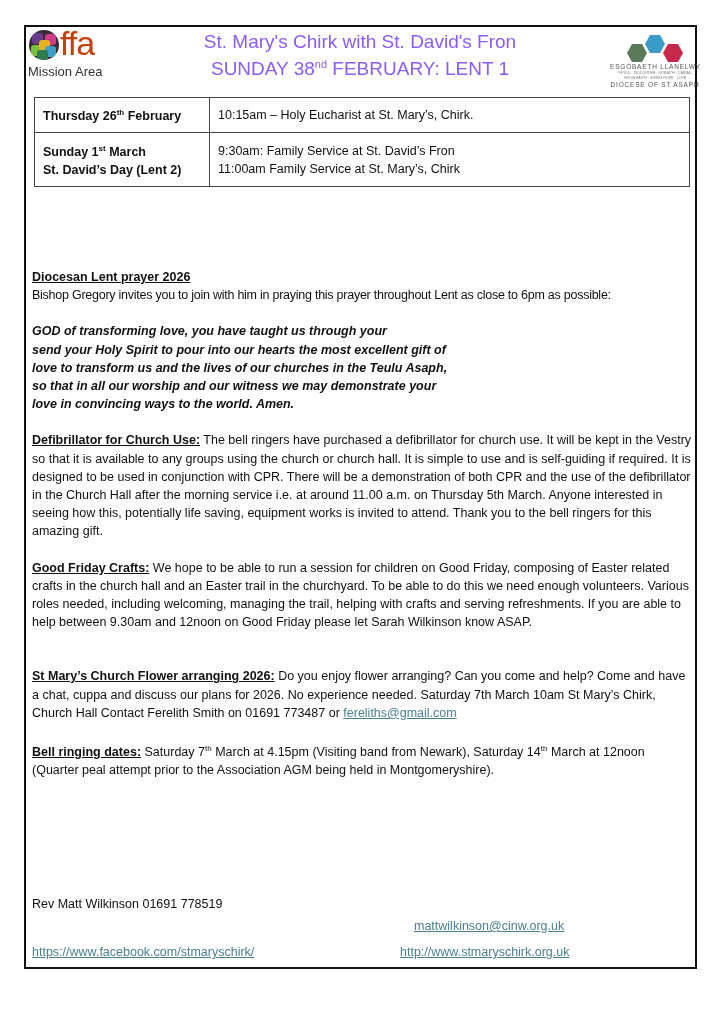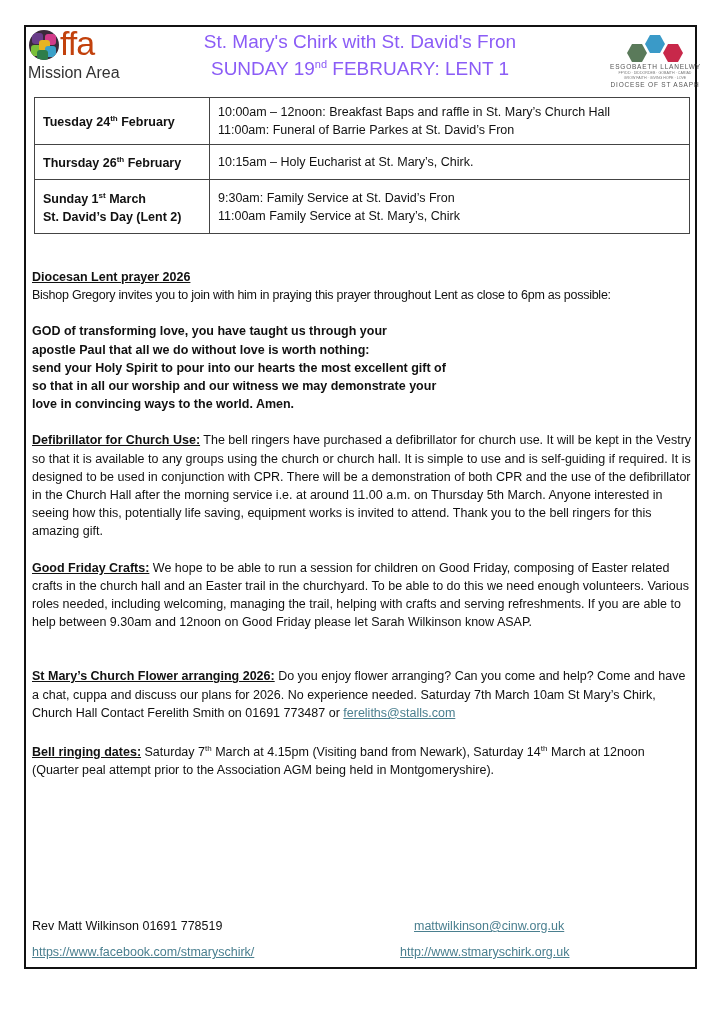--- a/index.html
+++ b/index.html
@@ -2,34 +2,34 @@
 <html><head>
   <meta charset="utf-8">
   <style>
     html, body { margin: 0; padding: 0; background: #ffffff; }
     body { width: 724px; height: 1024px; position: relative; font-family: "Liberation Sans", sans-serif; color: #111; overflow: hidden; }
     .page-frame { position: absolute; left: 24px; top: 25px; width: 673px; height: 944px; border: 2px solid #111; box-sizing: border-box; }
     .logo-offa { position: absolute; left: 27px; top: 28px; width: 120px; height: 55px; }
     .offa-emblem { position: absolute; left: 2px; top: 2px; width: 30px; height: 30px; border-radius: 50%; background: #3a2a3a; overflow: hidden; }
     .offa-emblem .seg { position: absolute; width: 11px; height: 11px; border-radius: 3px; }
     .offa-text { position: absolute; left: 33px; top: -4px; font-size: 34px; color: #c2410c; letter-spacing: -1px; font-family: "Liberation Sans", sans-serif; }
-    .offa-sub { position: absolute; left: 1px; top: 36px; font-size: 16px; color: #333; }
+    .offa-sub { position: absolute; left: 1px; top: 36px; font-size: 13px; color: #333; }
     .title-block { position: absolute; left: 150px; top: 30px; width: 420px; text-align: center; font-size: 19px; line-height: 23px; color: #8b5cf6; }
     .title-block sup { font-size: 11px; }
     .logo-diocese { position: absolute; left: 610px; top: 32px; width: 90px; height: 56px; }
     .hex { position: absolute; width: 20px; height: 18px; clip-path: polygon(25% 0, 75% 0, 100% 50%, 75% 100%, 25% 100%, 0 50%); }
     .dio-line { position: absolute; left: 0; width: 90px; text-align: center; color: #777; white-space: nowrap; }
     table.schedule { position: absolute; left: 34px; top: 97px; width: 656px; border-collapse: collapse; font-size: 12.5px; }
     table.schedule td { border: 1.5px solid #444; padding: 5px 8px; vertical-align: middle; line-height: 18px; }
     table.schedule td.day { width: 158px; font-weight: bold; }
     table.schedule sup { font-size: 8px; }
     .content { position: absolute; left: 32px; top: 268px; width: 660px; font-size: 12.5px; line-height: 18.2px; color: #111; }
     .content p { margin: 0; }
     .h-under { font-weight: bold; text-decoration: underline; }
-    .prayer { font-weight: bold; }
+    .prayer { font-weight: bold; font-style: italic; }
     .gap { height: 18px; }
     .content sup { font-size: 8px; }
     a.link { color: #4a7f8f; text-decoration: underline; }
     .footer-row { position: absolute; font-size: 12.5px; color: #111; }
   </style>
 </head>
 <body>
 
 <div class="page-frame"></div>
 
@@ -41,42 +41,35 @@
     <div class="seg" style="left:10px;top:10px;background:#e6b422"></div>
     <div class="seg" style="left:16px;top:16px;background:#3aa0c8"></div>
     <div class="seg" style="left:8px;top:20px;background:#2e7d4a"></div>
   </div>
   <div class="offa-text">ffa</div>
   <div class="offa-sub">Mission Area</div>
 </div>
 
 <div class="title-block">
   <div>St. Mary's Chirk with St. David's Fron</div>
-  <div><span>SUNDAY 19</span><sup>nd</sup><span> FEBRUARY: LENT 1</span></div>
+  <div><span>SUNDAY 38</span><sup>nd</sup><span> FEBRUARY: LENT 1</span></div>
 </div>
 
 <div class="logo-diocese">
   <div class="hex" style="left:17px;top:12px;background:#5a7a5a"></div>
   <div class="hex" style="left:35px;top:3px;background:#3a9ac8"></div>
   <div class="hex" style="left:53px;top:12px;background:#c8284a"></div>
   <div class="dio-line" style="top:31px;font-size:6.5px;letter-spacing:0.8px;color:#555">ESGOBAETH LLANELWY</div>
   <div class="dio-line" style="top:39px;font-size:3.6px">FFYDD · DIDDORDEB · GOBAITH · CARIAD</div>
   <div class="dio-line" style="top:44px;font-size:3.6px">GROW FAITH · GIVING HOPE · LOVE</div>
   <div class="dio-line" style="top:49px;font-size:6.5px;letter-spacing:0.8px;color:#555">DIOCESE OF ST ASAPH</div>
 </div>
 
 <table class="schedule">
   <tbody>
-      <tr style="height:46px">
-    <td class="day"><span>Tuesday 24</span><sup>th</sup><span> February</span></td>
-    <td>
-      <div>10:00am – 12noon: Breakfast Baps and raffle in St. Mary’s Church Hall</div>
-      <div>11:00am: Funeral of Barrie Parkes at St. David’s Fron</div>
-    </td>
-  </tr>
   <tr style="height:35px">
     <td class="day"><span>Thursday 26</span><sup>th</sup><span> February</span></td>
     <td>
       <div>10:15am – Holy Eucharist at St. Mary’s, Chirk.</div>
     </td>
   </tr>
   <tr style="height:54px">
     <td class="day">
       <div><span>Sunday 1</span><sup>st</sup><span> March</span></div>
       <div>St. David’s Day (Lent 2)</div>
@@ -88,39 +81,39 @@
   </tr>
 </tbody>
   </table>
 
 <div class="content">
   <p class="h-under">Diocesan Lent prayer 2026</p>
   <p style="letter-spacing:-0.25px">Bishop Gregory invites you to join with him in praying this prayer throughout Lent as close to 6pm as possible:</p>
   <div class="gap"></div>
   <div class="prayer">
     <p>GOD of transforming love, you have taught us through your</p>
-    <p>apostle Paul that all we do without love is worth nothing:</p>
     <p>send your Holy Spirit to pour into our hearts the most excellent gift of</p>
+    <p>love to transform us and the lives of our churches in the Teulu Asaph,</p>
     <p>so that in all our worship and our witness we may demonstrate your</p>
     <p>love in convincing ways to the world. Amen.</p>
   </div>
   <div class="gap"></div>
 
   <p><span class="h-under">Defibrillator for Church Use:</span><span> The bell ringers have purchased a defibrillator for church use. It will be kept in the Vestry so that it is available to any groups using the church or church hall. It is simple to use and is self-guiding if required. It is designed to be used in conjunction with CPR. There will be a demonstration of both CPR and the use of the defibrillator in the Church Hall after the morning service i.e. at around 11.00 a.m. on Thursday 5th March. Anyone interested in seeing how this, potentially life saving, equipment works is invited to attend. Thank you to the bell ringers for this amazing gift.</span></p>
   <div class="gap"></div>
 
   <p><span class="h-under">Good Friday Crafts:</span><span> We hope to be able to run a session for children on Good Friday, composing of Easter related crafts in the church hall and an Easter trail in the churchyard.  To be able to do this we need enough volunteers.  Various roles needed, including welcoming, managing the trail, helping with crafts and serving refreshments.  If you are able to help between 9.30am and 12noon on Good Friday please let Sarah Wilkinson know ASAP.</span></p>
   <div class="gap"></div>
 
   <div class="gap"></div>
 
-  <p><span class="h-under">St Mary’s Church Flower arranging 2026:</span><span> Do you enjoy flower arranging? Can you come and help? Come and have a chat, cuppa and discuss our plans for 2026. No experience needed. Saturday 7th March 10am St Mary’s Chirk, Church Hall Contact Ferelith Smith on 01691 773487 or </span><a class="link" href="#">fereliths@stalls.com</a></p>
+  <p><span class="h-under">St Mary’s Church Flower arranging 2026:</span><span> Do you enjoy flower arranging? Can you come and help? Come and have a chat, cuppa and discuss our plans for 2026. No experience needed. Saturday 7th March 10am St Mary’s Chirk, Church Hall Contact Ferelith Smith on 01691 773487 or </span><a class="link" href="#">fereliths@gmail.com</a></p>
   <div class="gap"></div>
 
   <p><span class="h-under">Bell ringing dates:</span><span> Saturday 7</span><sup>th</sup><span> March at 4.15pm (Visiting band from Newark), Saturday 14</span><sup>th</sup><span> March at 12noon (Quarter peal attempt prior to the Association AGM being held in Montgomeryshire).</span></p>
   <div class="gap"></div>
 
 </div>
 
-<div class="footer-row" style="left:32px;top:919px">Rev Matt Wilkinson 01691 778519</div>
+<div class="footer-row" style="left:32px;top:897px">Rev Matt Wilkinson 01691 778519</div>
 <a class="footer-row link" href="#" style="left:414px;top:919px">mattwilkinson@cinw.org.uk</a>
 <a class="footer-row link" href="#" style="left:32px;top:945px">https://www.facebook.com/stmaryschirk/</a>
 <a class="footer-row link" href="#" style="left:400px;top:945px">http://www.stmaryschirk.org.uk</a>
 
 </body></html>

